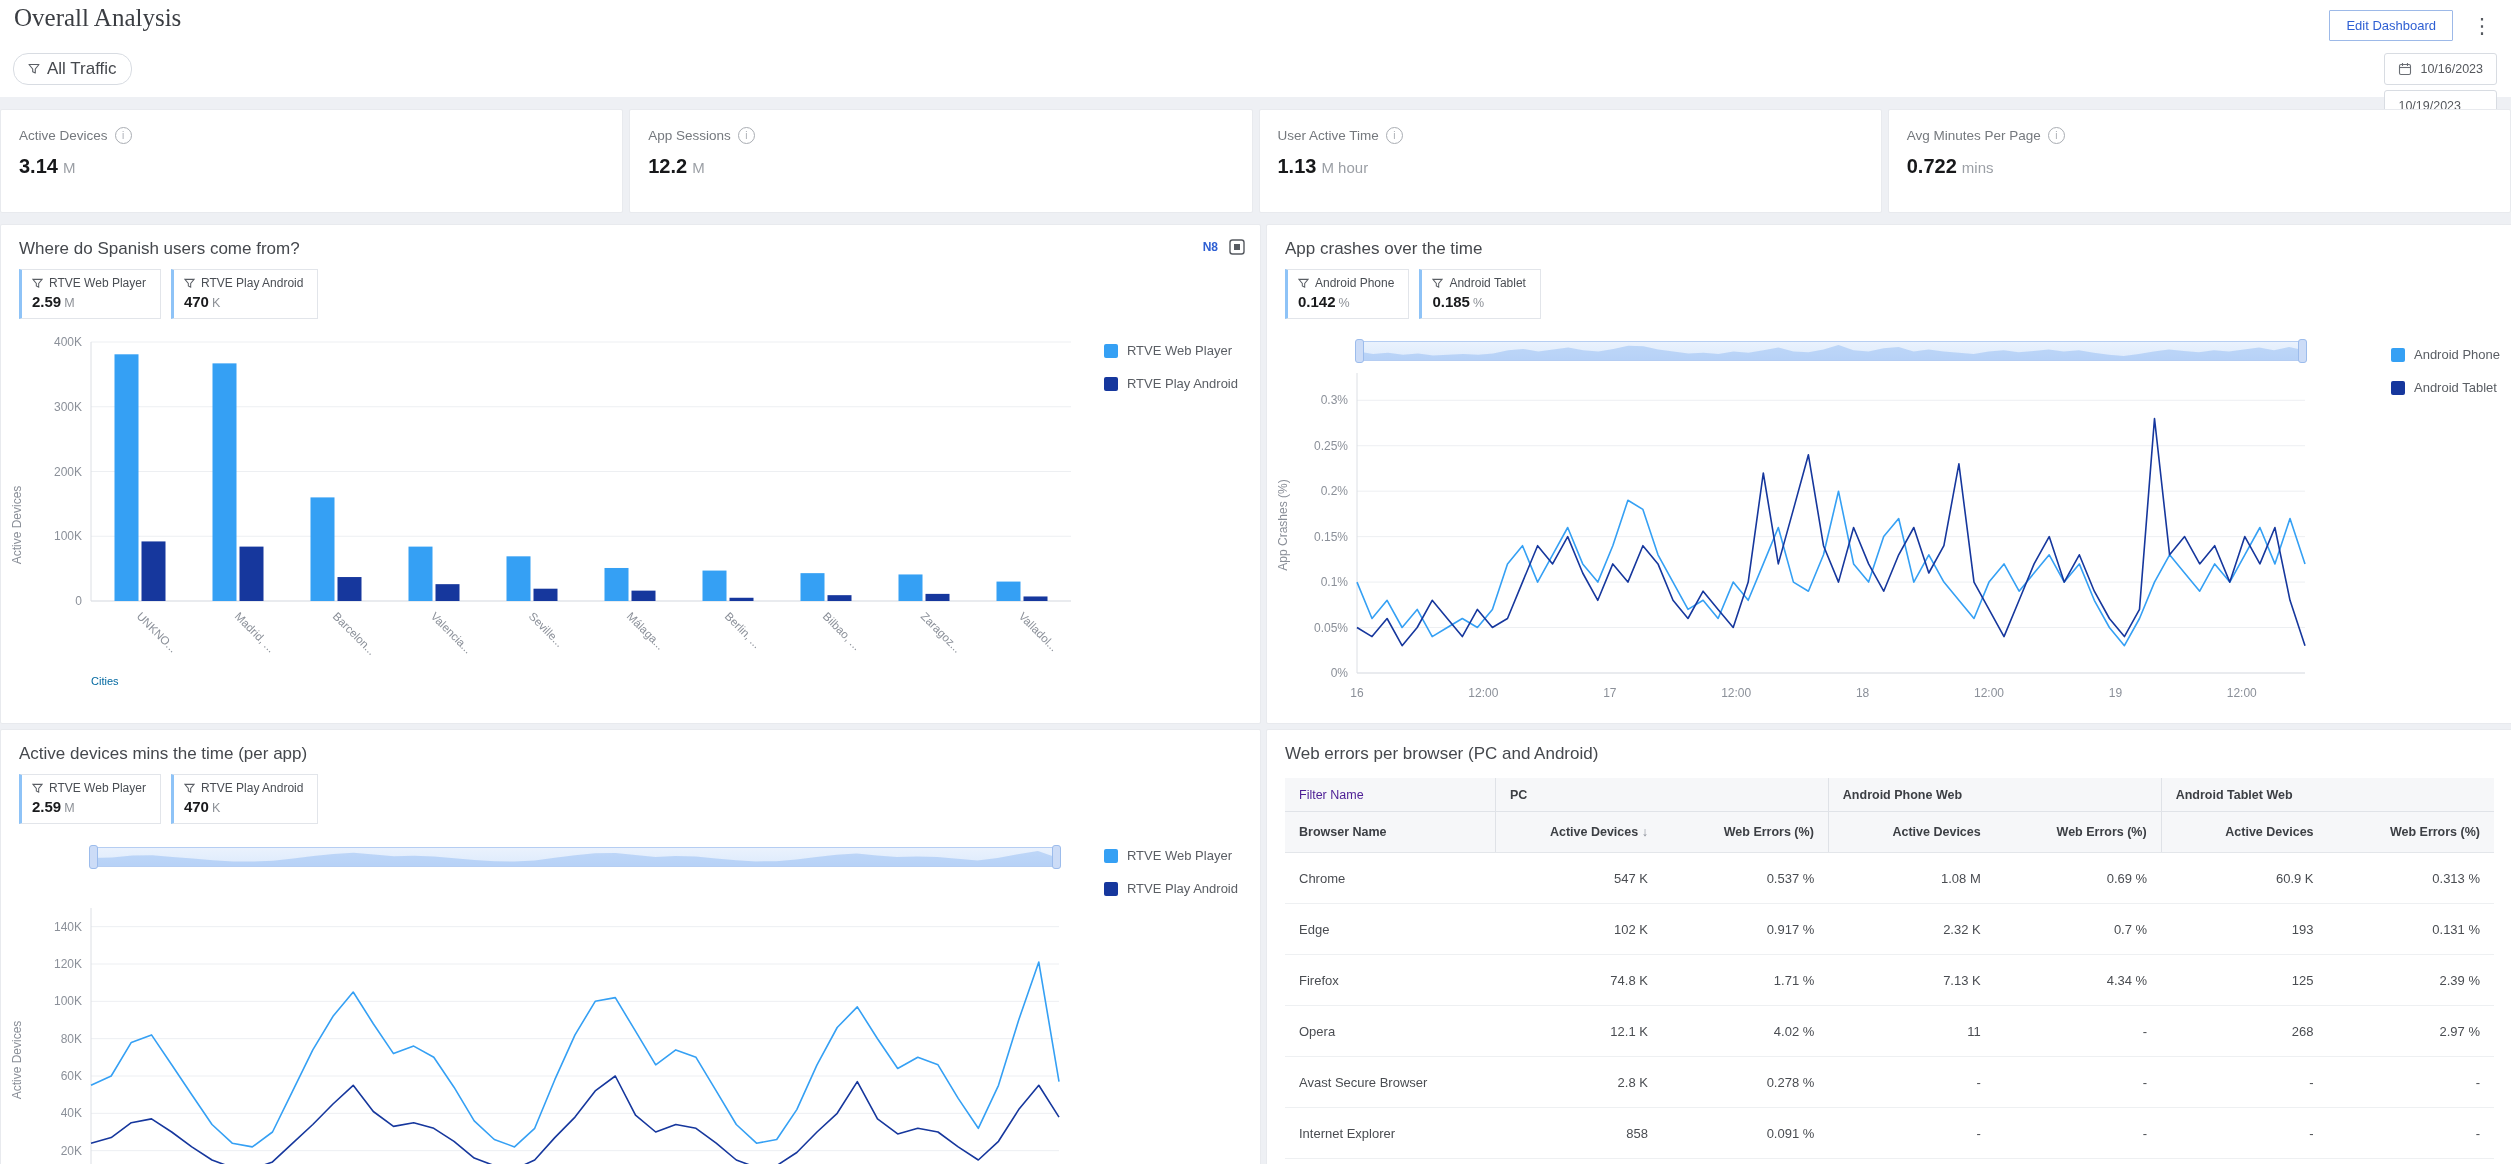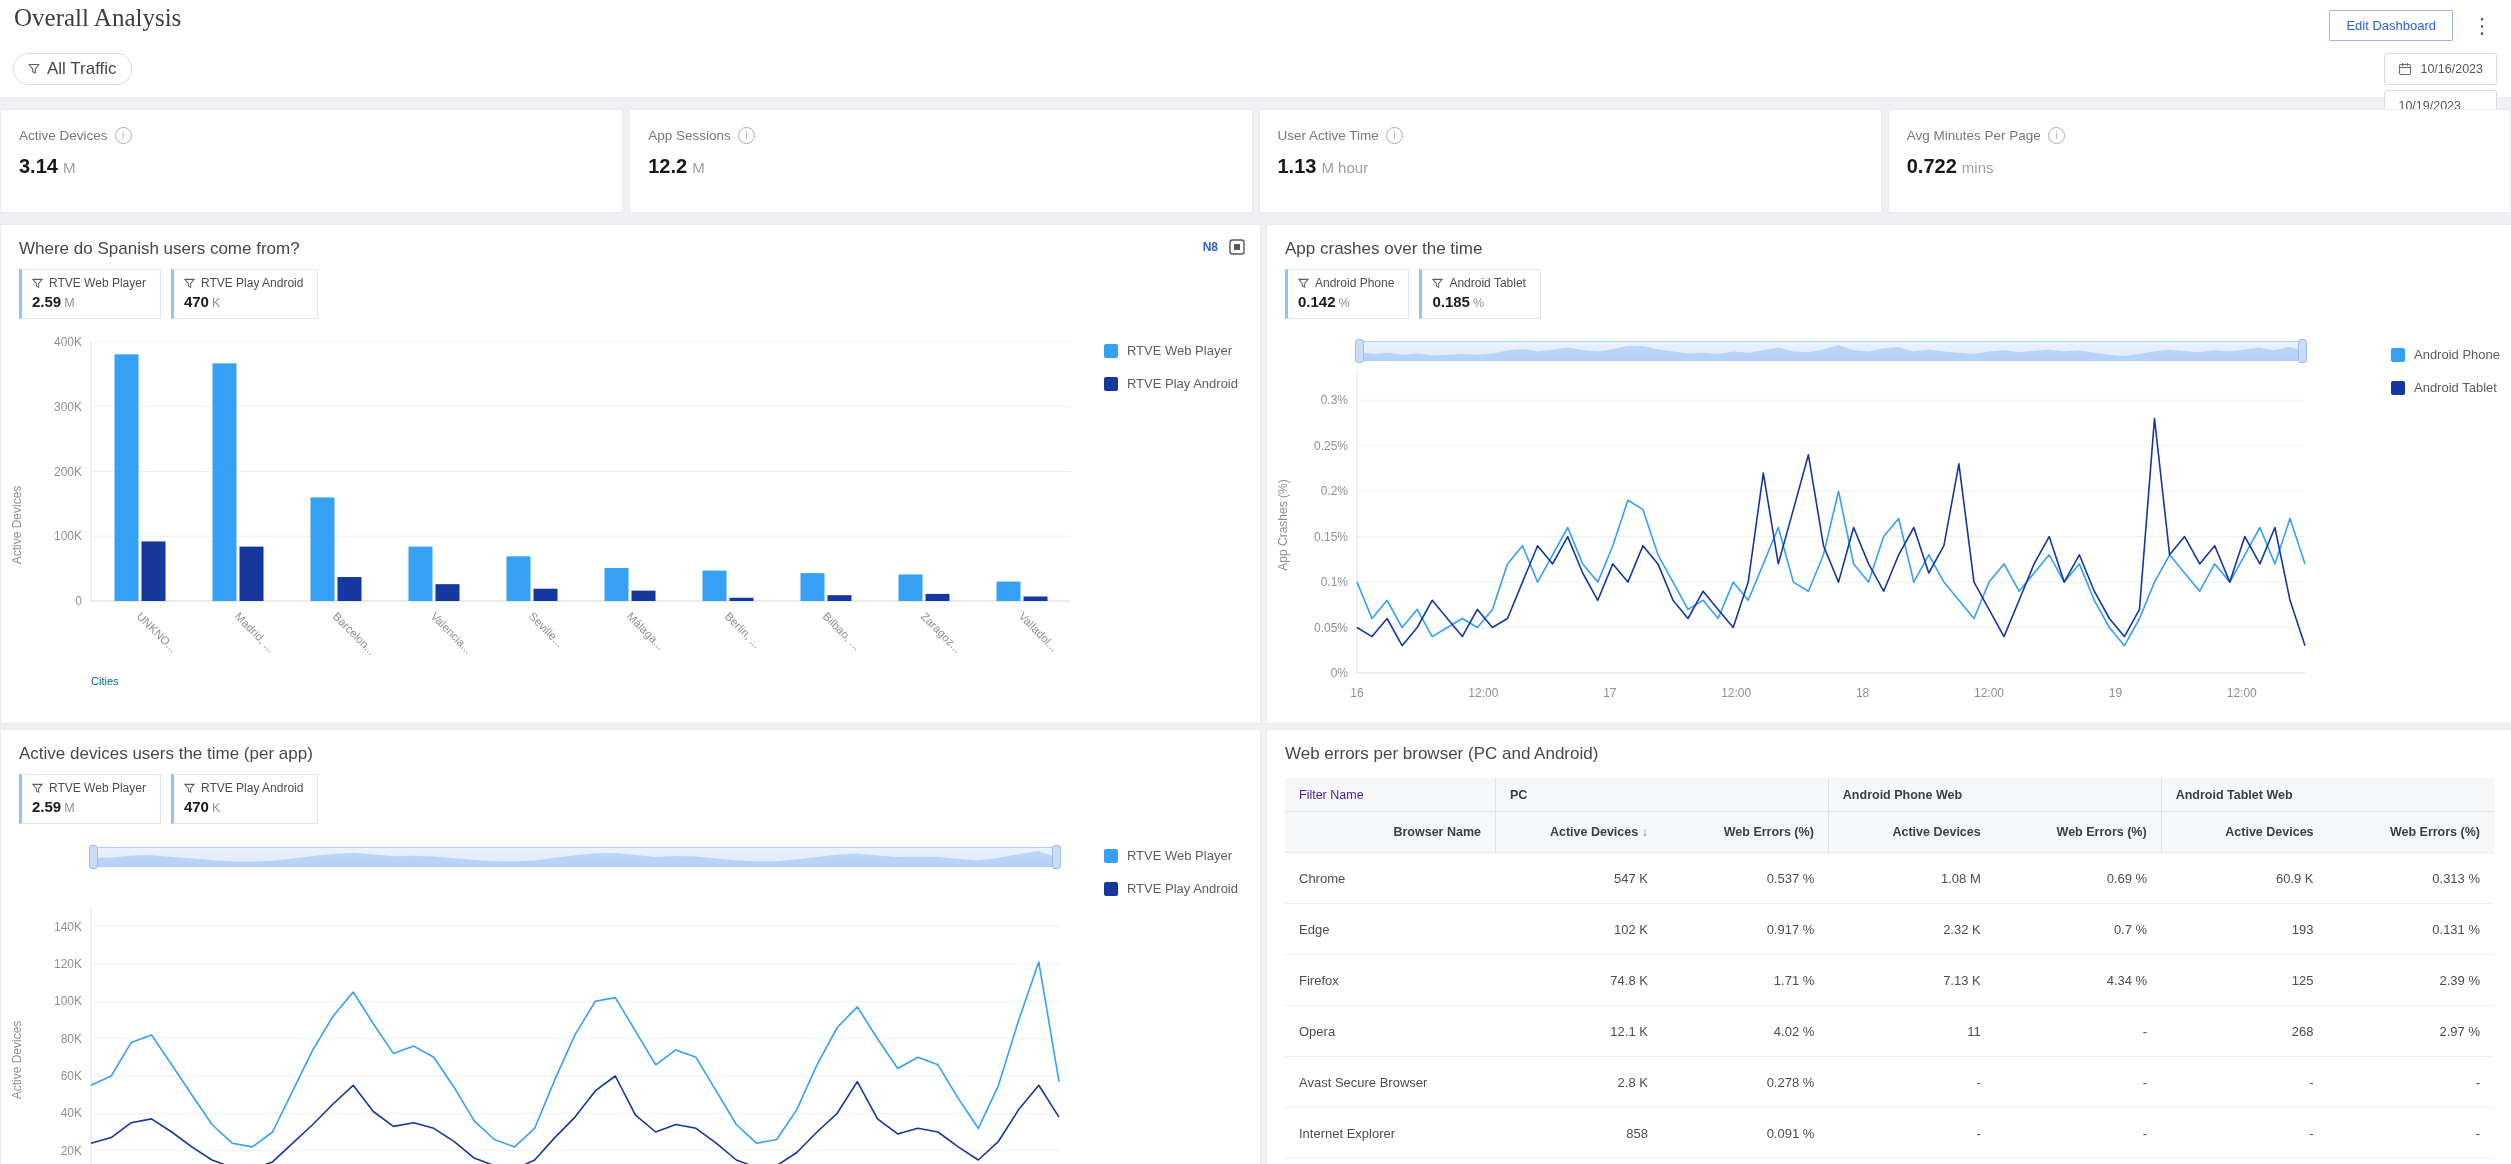--- a/index.html
+++ b/index.html
@@ -79,21 +79,21 @@
 
   
   .tbl-wrap{position:absolute;top:48px;left:18px;right:18px;}
   table{border-collapse:collapse;width:100%;font-size:13px;color:#46494e;}
   th,td{padding:0 14px;}
   thead tr.grp-row th{height:33px;background:#f6f7f9;font-size:12.5px;border-bottom:1px solid #e0e3e8;}
   .gh{font-weight:700;text-align:left;color:#3c3f44;}
   .gh.filter{font-weight:400;color:#4c1d95;text-align:left;}
   thead tr.sub-row th{height:40px;background:#f6f7f9;font-weight:700;font-size:12.5px;color:#3c3f44;
                       text-align:right;border-bottom:1px solid #e3e6ea;}
-  thead tr.sub-row th.name{text-align:right;}
+  thead tr.sub-row th.name{text-align:left;}
   .gstart{border-left:1px solid #dfe2e7;}
   tbody td{height:50px;border-bottom:1px solid #eef0f2;text-align:right;color:#4a4d52;}
   tbody td.name{text-align:left;}
   .sort-arrow{color:#8a8f98;font-weight:400;}
 </style>
 </head>
 <body>
 
 <header class="topbar">
   <h1 class="page-title">Overall Analysis</h1>
@@ -305,21 +305,21 @@
         <span>Android Phone</span>
       </div>
       <div class="legend-item">
         <span class="legend-swatch" style="background: rgb(22, 55, 157);"></span>
         <span>Android Tablet</span>
       </div>
     </div>
 </section>
 
 <section class="panel" id="panel-devices">
-  <div class="panel-title">Active devices users the time (per app)</div>
+  <div class="panel-title">Active devices mins the time (per app)</div>
   <div class="chips">
     <div class="chip">
       <div class="c-label">
           <svg width="11" height="11" viewBox="0 0 12 12">
             <path d="M1 1.5h10L7.3 6v4L4.7 8.7V6Z" fill="none" stroke="#5a5e64" stroke-width="1.1"></path>
           </svg>
           <span>RTVE Web Player</span>
         </div>
       <div class="c-value"><span>2.59</span><span class="c-unit">M</span></div>
     </div>

